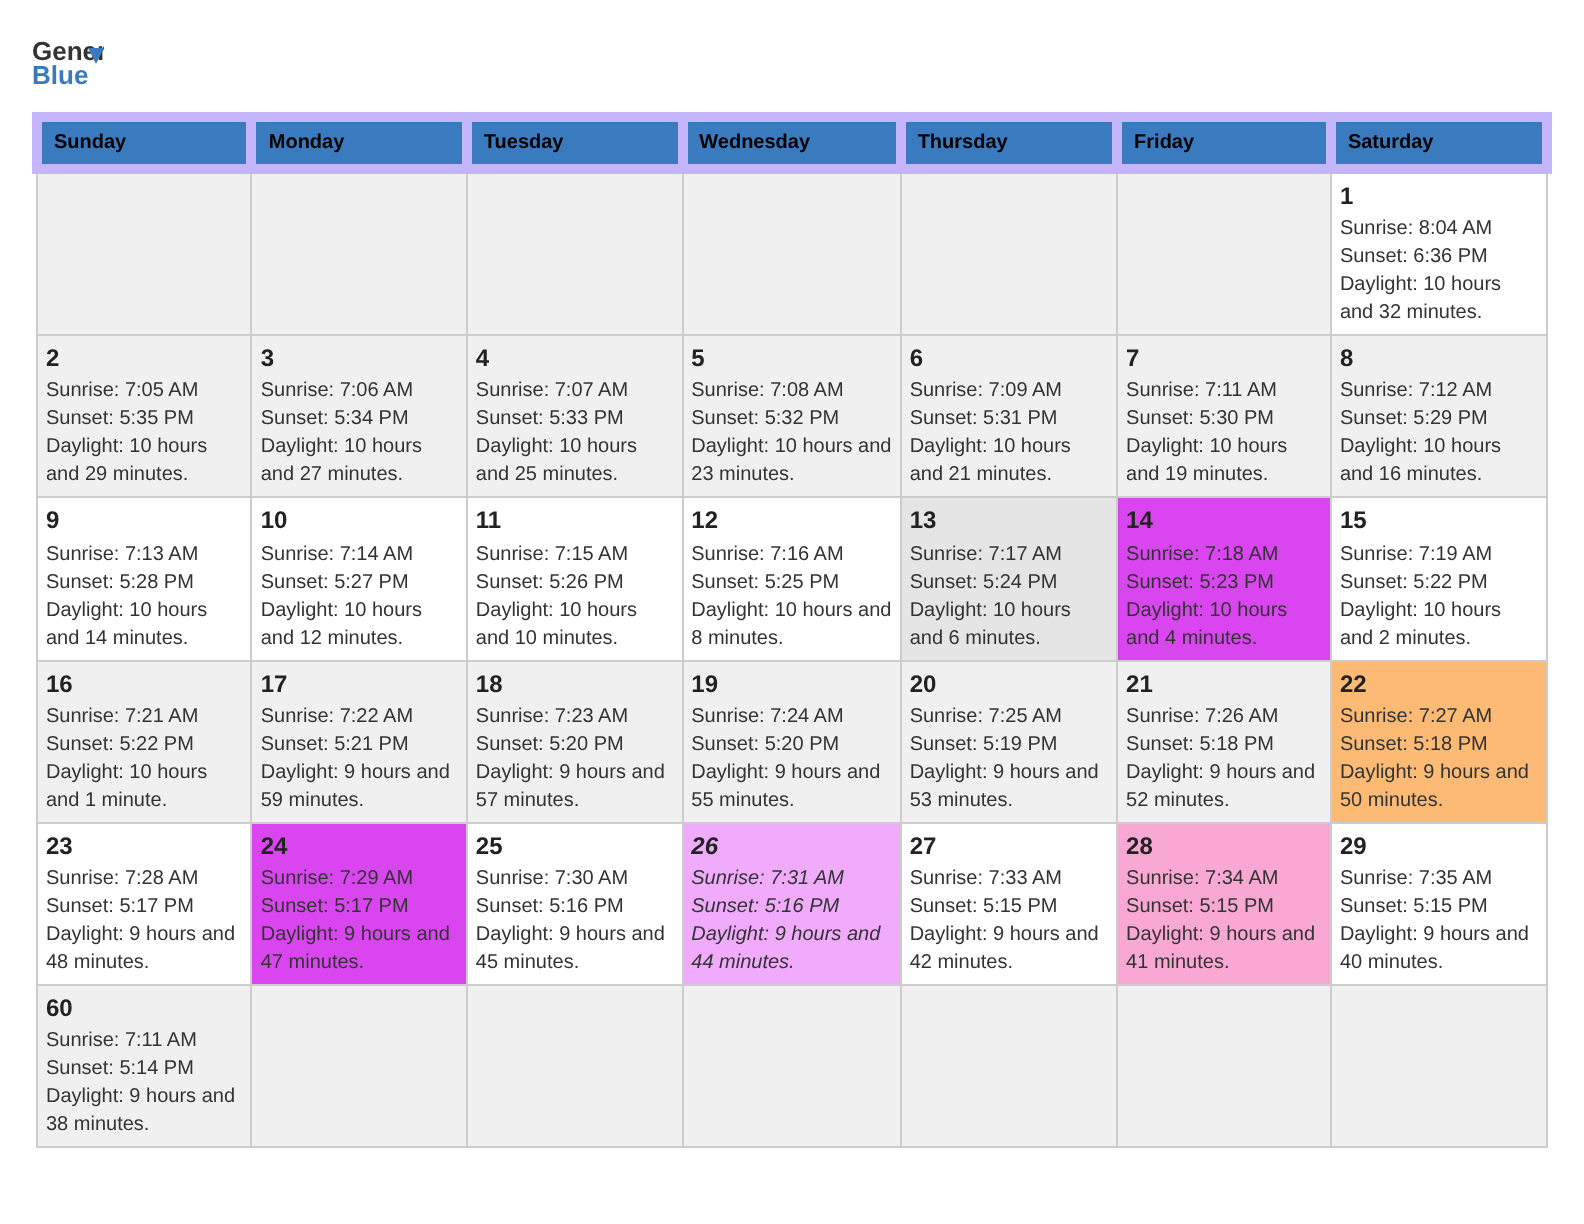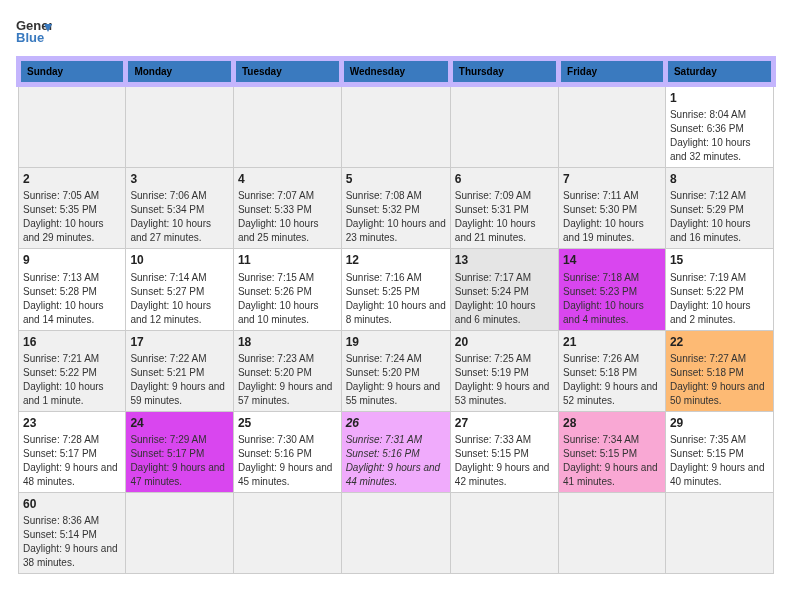--- a/index.html
+++ b/index.html
@@ -336,21 +336,21 @@
           <span class="day-num">29</span>
           <div class="day-info">Sunrise: 7:35 AM
 Sunset: 5:15 PM
 Daylight: 9 hours
 and 40 minutes.</div>
         </td>
       </tr>
       <tr class="last-row">
         <td style="background: rgb(240, 240, 240);">
           <span class="day-num">60</span>
-          <div class="day-info">Sunrise: 8:36 AM
+          <div class="day-info">Sunrise: 7:11 AM
 Sunset: 5:14 PM
 Daylight: 9 hours
 and 38 minutes.</div>
         </td>
         <td class="empty"></td>
         <td class="empty"></td>
         <td class="empty"></td>
         <td class="empty"></td>
         <td class="empty"></td>
         <td class="empty"></td>

